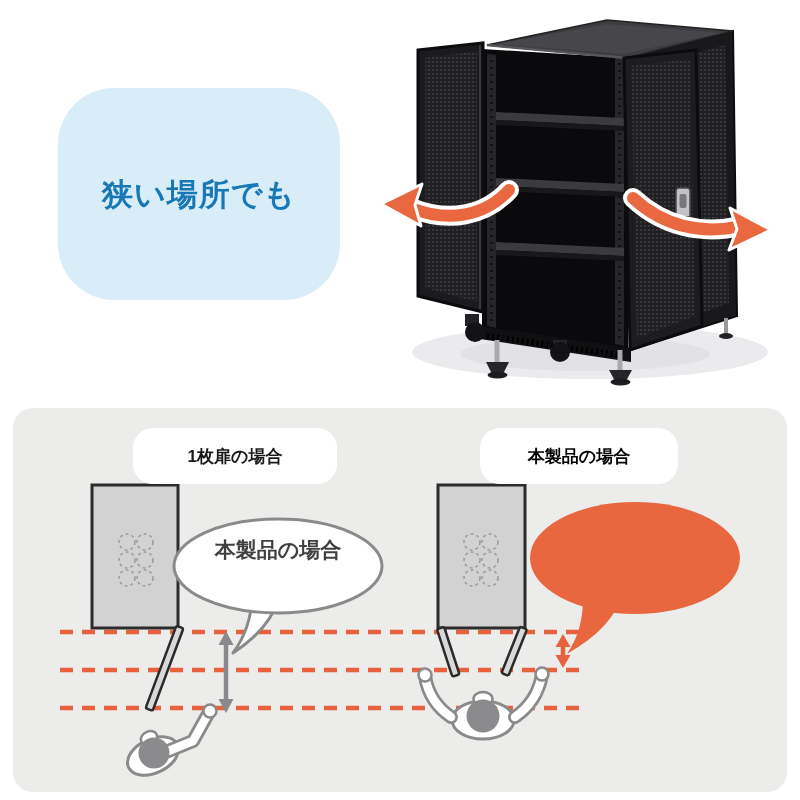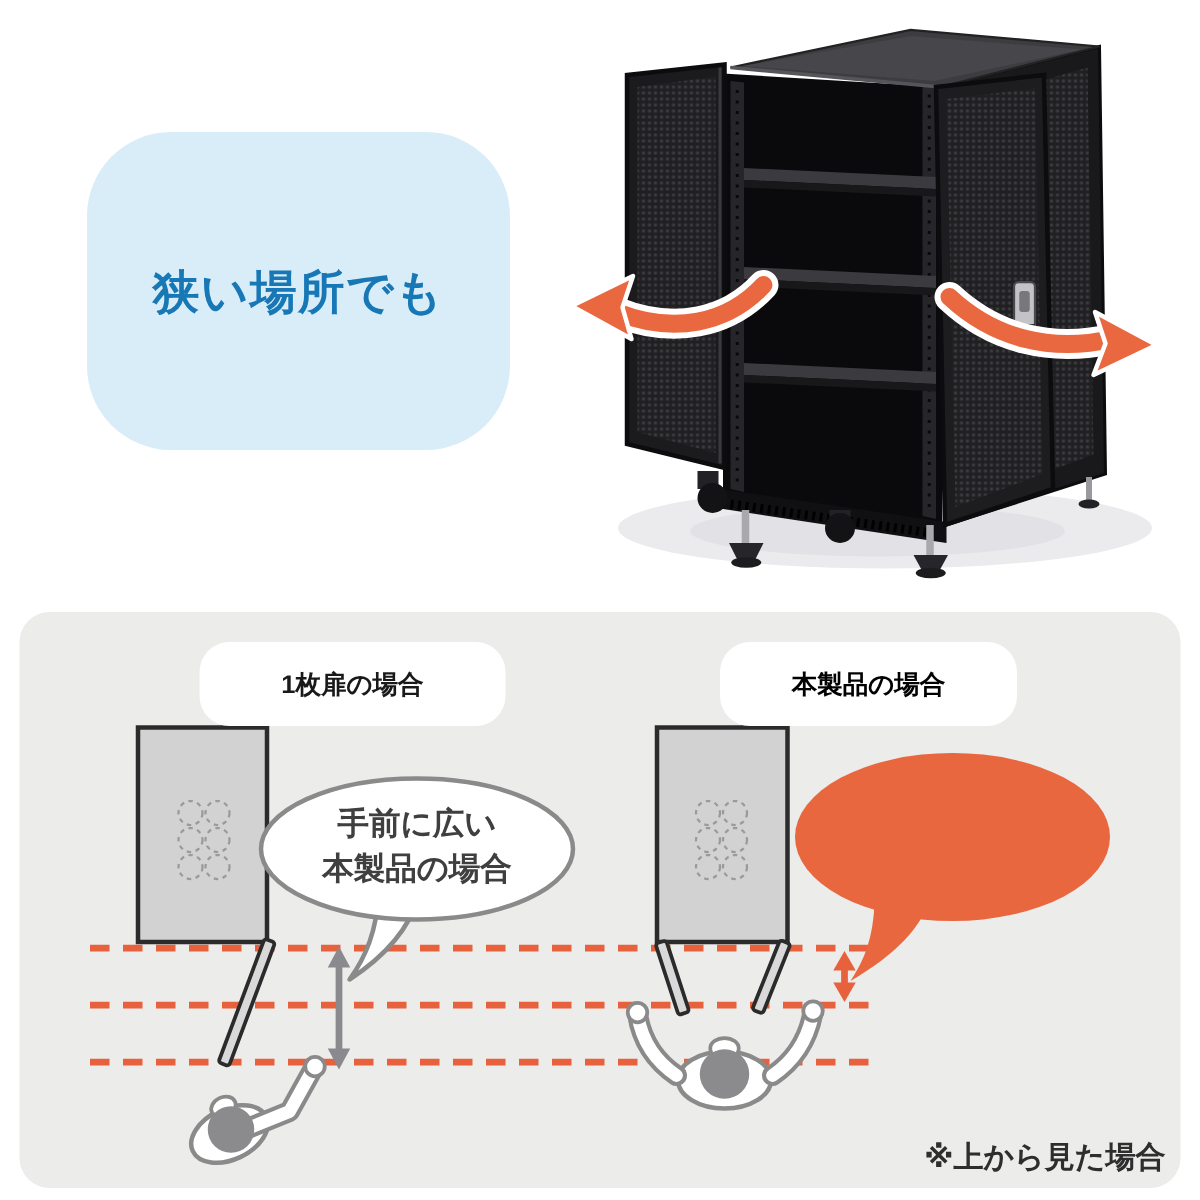--- a/index.html
+++ b/index.html
@@ -223,22 +223,20 @@
     </svg>
 
     <div class="pill pill-left">
       <span>1枚扉の場合</span>
     </div>
     <div class="pill pill-right">
       <span>本製品の場合</span>
     </div>
 
     <div class="bubble-text bubble-text-left">
-      <span>手前に広い</span>
       <span>本製品の場合</span>
     </div>
     <div class="bubble-text bubble-text-right">
     </div>
 
-    <div class="note">※上から見た場合</div>
   </div>
 
 </div>
 
 </body></html>

